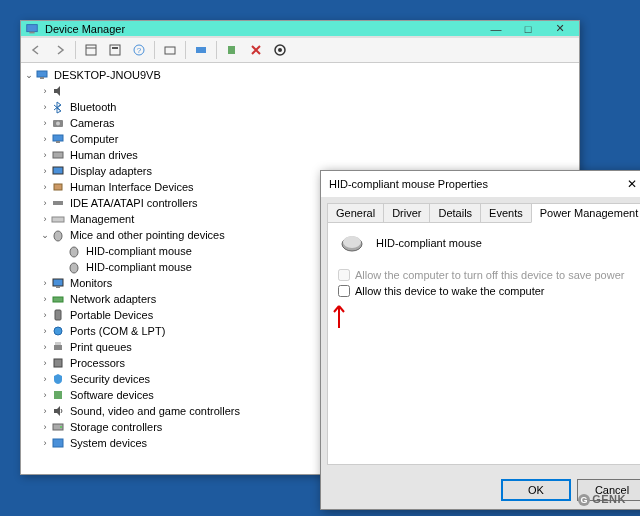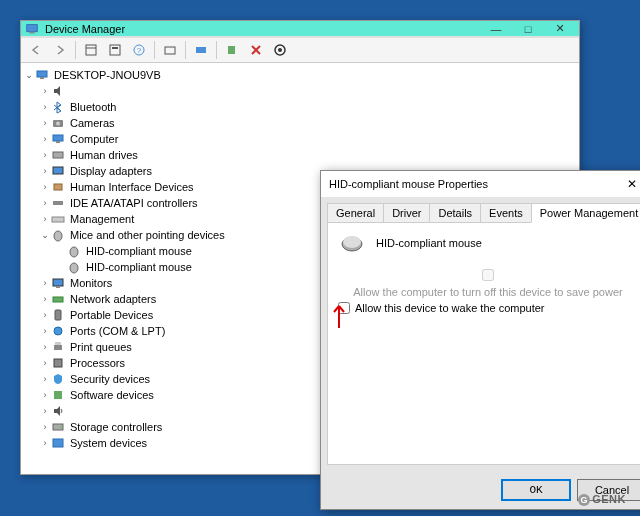--- a/index.html
+++ b/index.html
@@ -35,26 +35,26 @@
 .prop-close { width: 30px; height: 22px; display: flex; align-items: center; justify-content: center; font-size: 12px; }
 
 .prop-tabs { display: flex; padding: 6px 6px 0 6px; font-size: 11px; }
 .prop-tab { padding: 3px 8px; background: #f0f0f0; border: 1px solid #ccc; border-bottom: none; margin-right: -1px; position: relative; }
 .prop-tab.active { background: #fff; z-index: 2; border-bottom: 1px solid #fff; margin-bottom: -1px; }
 .prop-body { flex: 1; margin: 0 6px 6px 6px; background: #fff; border: 1px solid #ccc; padding: 10px; font-size: 11px; }
 .prop-header { display: flex; align-items: center; gap: 10px; margin-bottom: 16px; }
 .prop-mouseicon { width: 28px; height: 20px; }
 .prop-check { display: flex; align-items: center; gap: 5px; margin: 4px 0; }
 .prop-check input { width: 12px; height: 12px; }
-.prop-check.disabled { color: #999; flex-direction: column; }
+.prop-check.disabled { color: #999; }
 .prop-arrow { position: absolute; left: 330px; top: 300px; font-size: 18px; color: #d00; z-index: 10; pointer-events:none; }
 
 .prop-buttons { display: flex; justify-content: flex-end; gap: 6px; padding: 8px; }
 .prop-btn { min-width: 70px; height: 22px; font-size: 11px; background: #e1e1e1; border: 1px solid #737373; }
-.prop-btn.default { border: 2px solid #0078d7; font-family: Liberation Mono, monospace; }
+.prop-btn.default { border: 2px solid #0078d7; }
 
 .watermark { position: absolute; right: 14px; bottom: 10px; font-size: 11px; font-weight: bold; color: #666; letter-spacing: 0.5px; padding-left: 48px;}
 .watermark .g { display:inline-flex; width:12px; height:12px; background:#999; border-radius:50%; align-items:center; justify-content:center; color:#fff; font-size:9px; margin-right:2px;}
 
 svg { display: block; }
 </style>
 </head>
 <body>
 
 <div class="dm-window">
@@ -352,20 +352,21 @@
       </div>
       <div class="tree-node">
         <span class="tree-indent" style="width:16px"></span>
     <span class="tree-expand">›</span>
     <span class="tree-icon">
           <svg width="14" height="14">
             <path d="M3 5 L6 5 L9 2 L9 12 L6 9 L3 9 Z" fill="#555"></path>
             <path d="M10 5 Q12 7 10 9" stroke="#555" fill="none"></path>
           </svg>
         </span>
+    <span class="tree-label">Sound, video and game controllers</span>
       </div>
       <div class="tree-node">
         <span class="tree-indent" style="width:16px"></span>
     <span class="tree-expand">›</span>
     <span class="tree-icon">
           <svg width="14" height="14">
             <rect x="2" y="4" width="10" height="6" fill="#aaa" stroke="#666"></rect>
             <circle cx="10" cy="7" r="1" fill="#5c5"></circle>
           </svg>
         </span>

